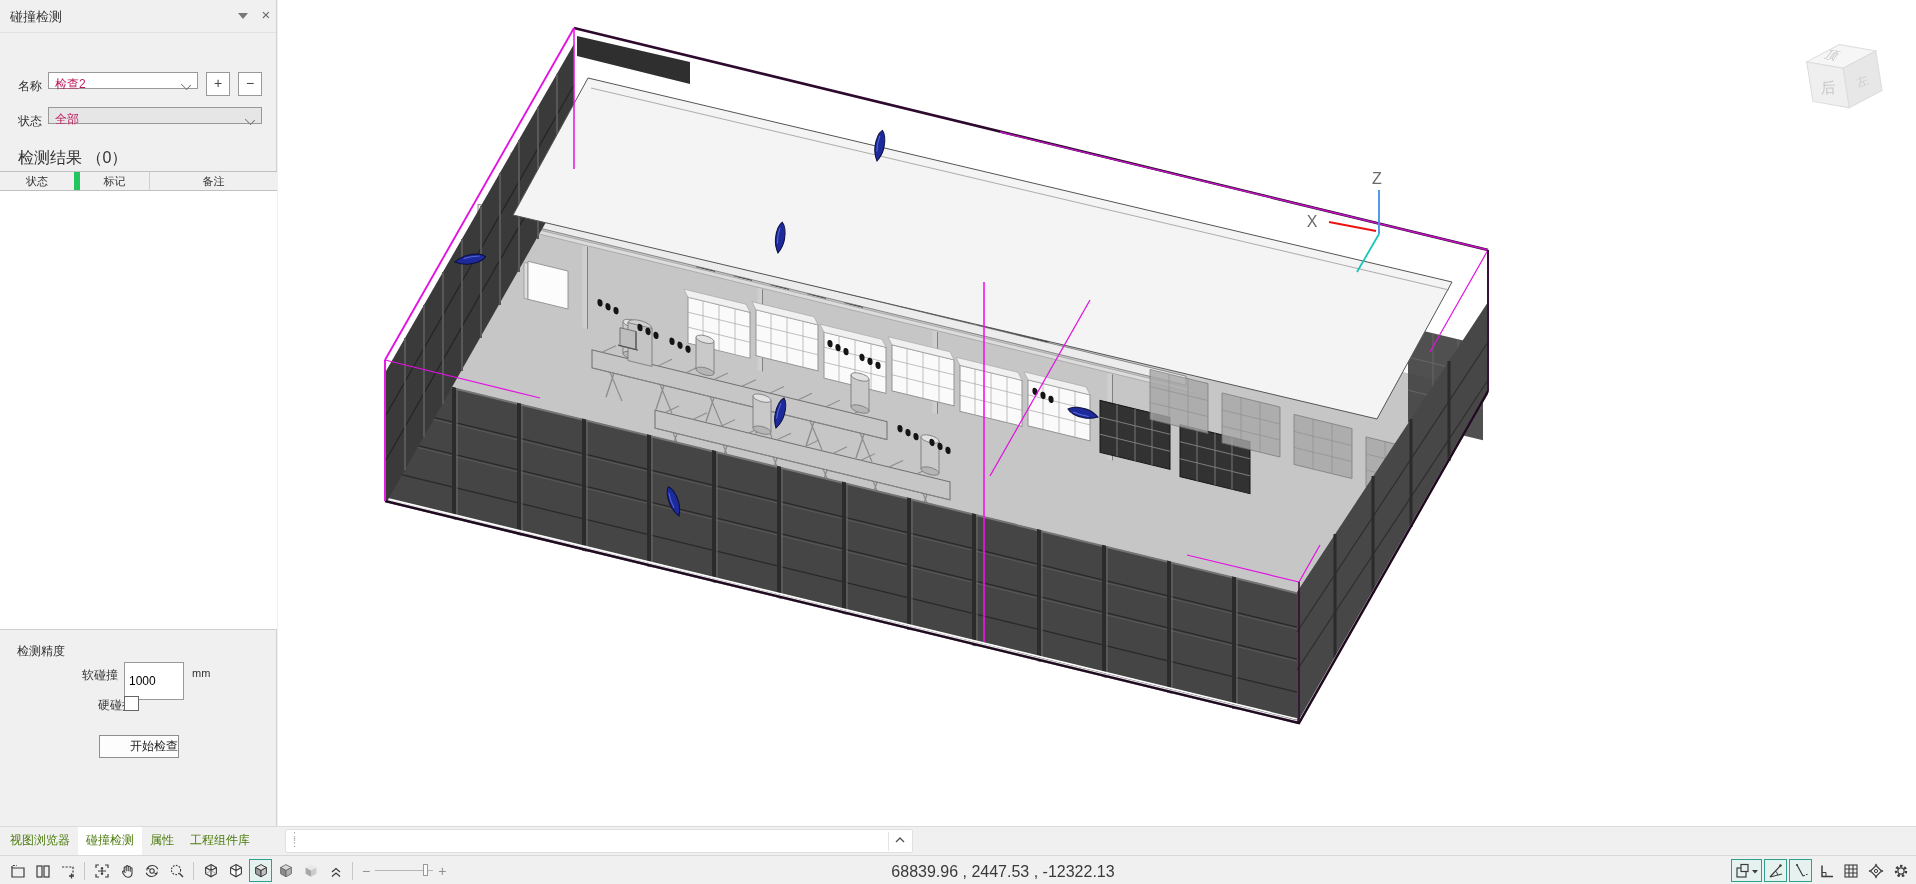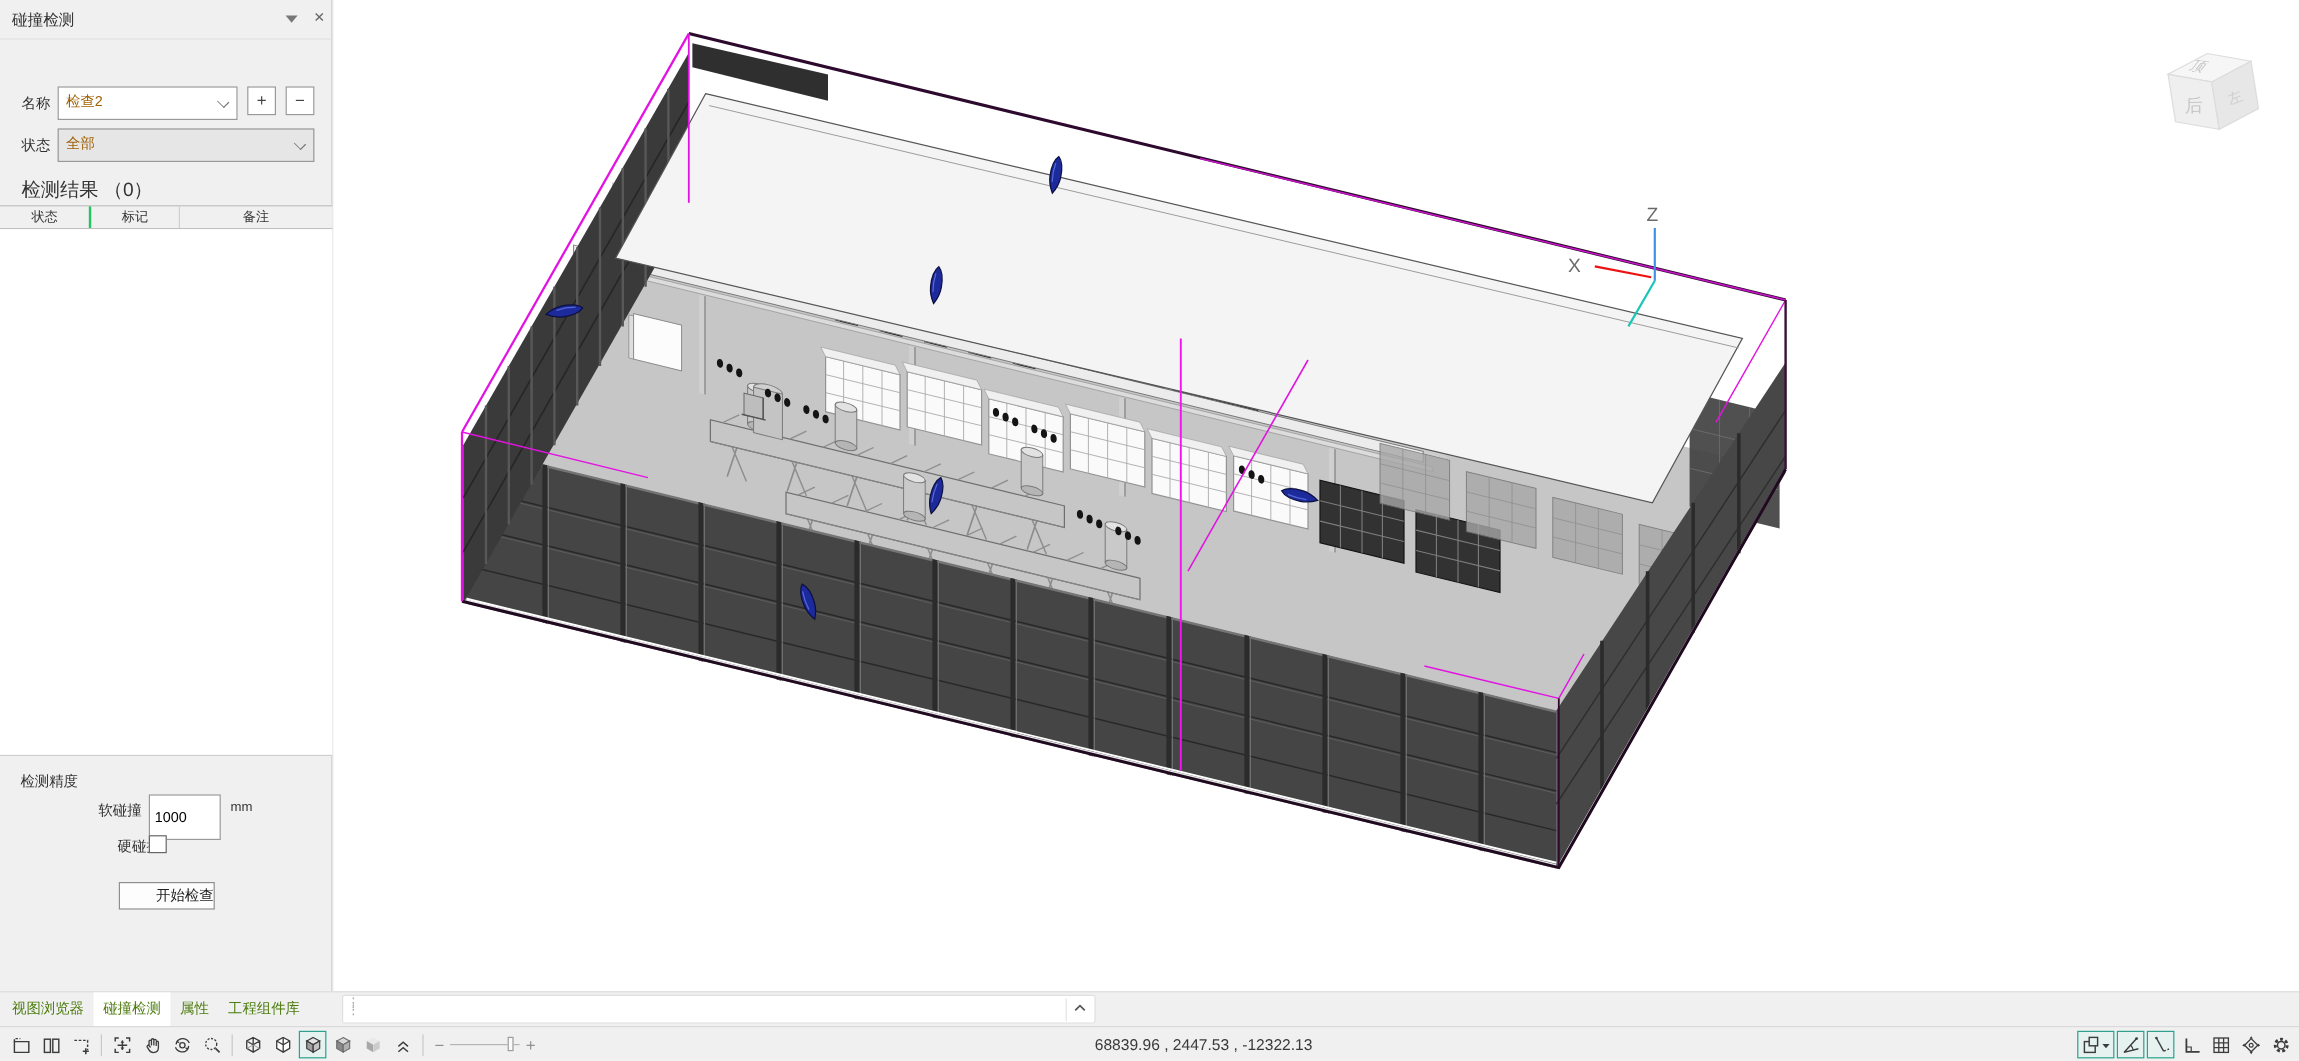--- a/index.html
+++ b/index.html
@@ -12,36 +12,36 @@
     background:#f0f0f0; border-right:1px solid #d2d2d2; }
   .panel-header { position:relative; height:33px; border-bottom:1px solid #e2e2e2; }
   .panel-title { position:absolute; left:10px; top:8px; font-size:13px; color:#333; }
   .hdr-collapse { position:absolute; left:238px; top:13px; width:0; height:0;
     border-left:5px solid transparent; border-right:5px solid transparent;
     border-top:6px solid #777; cursor:pointer; }
   .hdr-close { position:absolute; left:258px; top:6px; width:16px; height:18px;
     font-size:15px; color:#666; text-align:center; line-height:18px; cursor:pointer; }
 
   .form-label { position:absolute; font-size:12px; color:#333; }
-  .combo { position:absolute; background:#fff; border:1px solid #999; height:28px;
-    line-height:22px; padding-left:6px; font-size:12px; color:#a16207; }
+  .combo { position:absolute; background:#fff; border:1px solid #999; height:17px;
+    line-height:22px; padding-left:6px; font-size:12px; color:#be185d; }
   .combo.gray { background:#e6e6e6; }
   .combo .chev { position:absolute; right:7px; top:8px; width:8px; height:8px; }
   .combo .chev::before { content:""; position:absolute; left:0; top:0; width:7px; height:7px;
     border-right:1.4px solid #777; border-bottom:1.4px solid #777;
     transform:rotate(45deg) scale(1,.8); }
   .sq-btn { position:absolute; width:24px; height:24px; background:#fff; border:1px solid #999;
     text-align:center; line-height:21px; font-size:14px; color:#444; cursor:pointer; }
 
   .results-line { position:absolute; left:18px; top:148px; font-size:16px; }
   .tbl-head { position:absolute; left:0; top:171px; width:277px; height:20px;
     border-top:1px solid #c0c0c0; border-bottom:1px solid #c0c0c0; display:flex;
     background:#f0f0f0; }
   .tbl-head .cell { text-align:center; font-size:11px; line-height:18px; color:#333; }
-  .tbl-head .c1 { width:80px; } .tbl-head .c2 { width:80px; border-left:2px solid #22c55e;font-family:Liberation Serif, serif; }
+  .tbl-head .c1 { width:80px; } .tbl-head .c2 { width:80px; border-left:6px solid #22c55e;font-family:Liberation Serif, serif; }
   .tbl-head .c3 { width:138px; border-left:1px solid #cfcfcf; }
   .result-list { position:absolute; left:0; top:191px; width:277px; height:439px;
     background:#fff; border-bottom:1px solid #cfcfcf; }
 
   .precision { position:absolute; left:0; top:631px; width:277px; height:195px; }
   .prec-title { position:absolute; left:17px; top:12px; font-size:12px;font-family:Liberation Serif, serif; }
   .prec-label { position:absolute; font-size:12px; }
   .prec-input { position:absolute; left:124px; top:31px; width:60px; height:22px;
     border:1px solid #999; background:#fff; font-size:12px; padding:18px 4px;
     font-family:"Liberation Sans",sans-serif; }
@@ -78,21 +78,21 @@
     justify-content:center; border:1px solid transparent; cursor:pointer; }
   .tbtn.sel { border:1px solid #2fa08c; background:#e6f2ef; }
   .tsep { width:1px; height:18px; background:#c8c8c8; margin:0 4px; }
   .tbtn svg { display:block; }
   .zoomctl { display:flex; align-items:center; color:#909090; }
   .zoomctl .zmark { font-size:14px; padding:0 5px; cursor:pointer; }
   .ztrack { position:relative; width:58px; height:1px; background:#b5b5b5; }
   .zhandle { position:absolute; left:48px; top:-6px; width:5px; height:12px;
     background:#fafafa; border:1px solid #9a9a9a; cursor:pointer; }
   .coords { position:absolute; left:803px; top:7px; width:400px; text-align:center;
-    font-size:13px; color:#3a3a3a; }
+    font-size:16px; color:#3a3a3a; }
 </style>
 </head>
 <body>
 
 <div class="left-panel">
   <div class="panel-header">
     <div class="panel-title">碰撞检测</div>
     <div class="hdr-collapse"></div>
     <div class="hdr-close">×</div>
   </div>

